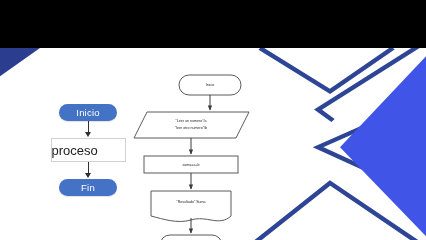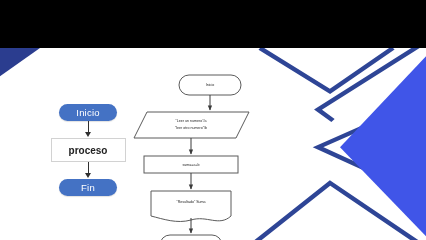--- a/index.html
+++ b/index.html
@@ -50,24 +50,22 @@
     letter-spacing: .2px;
     box-shadow: 0 1px 1px rgba(0,0,0,.12);
   }
   .proc-box {
     width: 73px;
     height: 22px;
     background: #ffffff;
     border: 1px solid #d2d2d2;
     display: flex;
     align-items: center;
-    justify-content: center;
-    font-size: 10px;
+    font-size: 13px;
     color: #222222;
-    font-weight: bold;
   }
   .conn {
     width: 1px;
     height: 17px;
     position: relative;
     background: transparent;
   }
   .conn::before {
     content: "";
     position: absolute;

